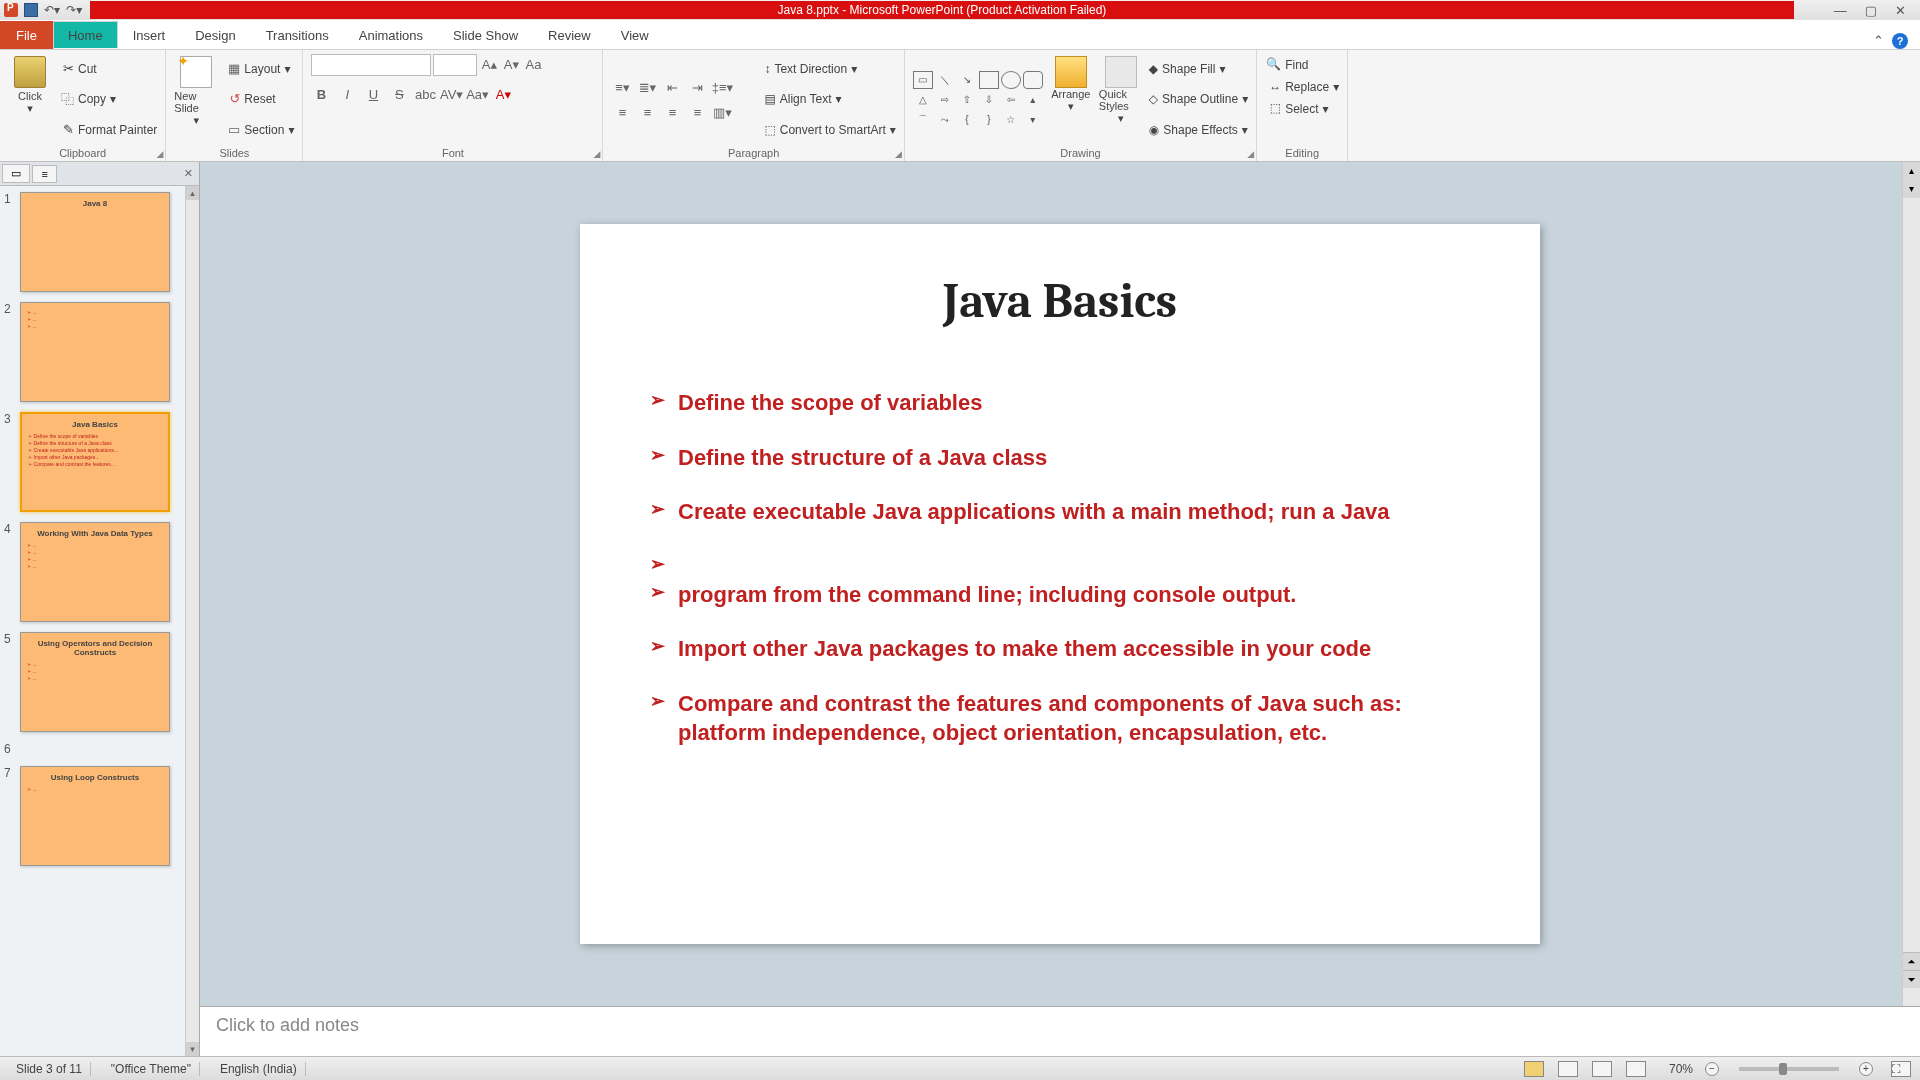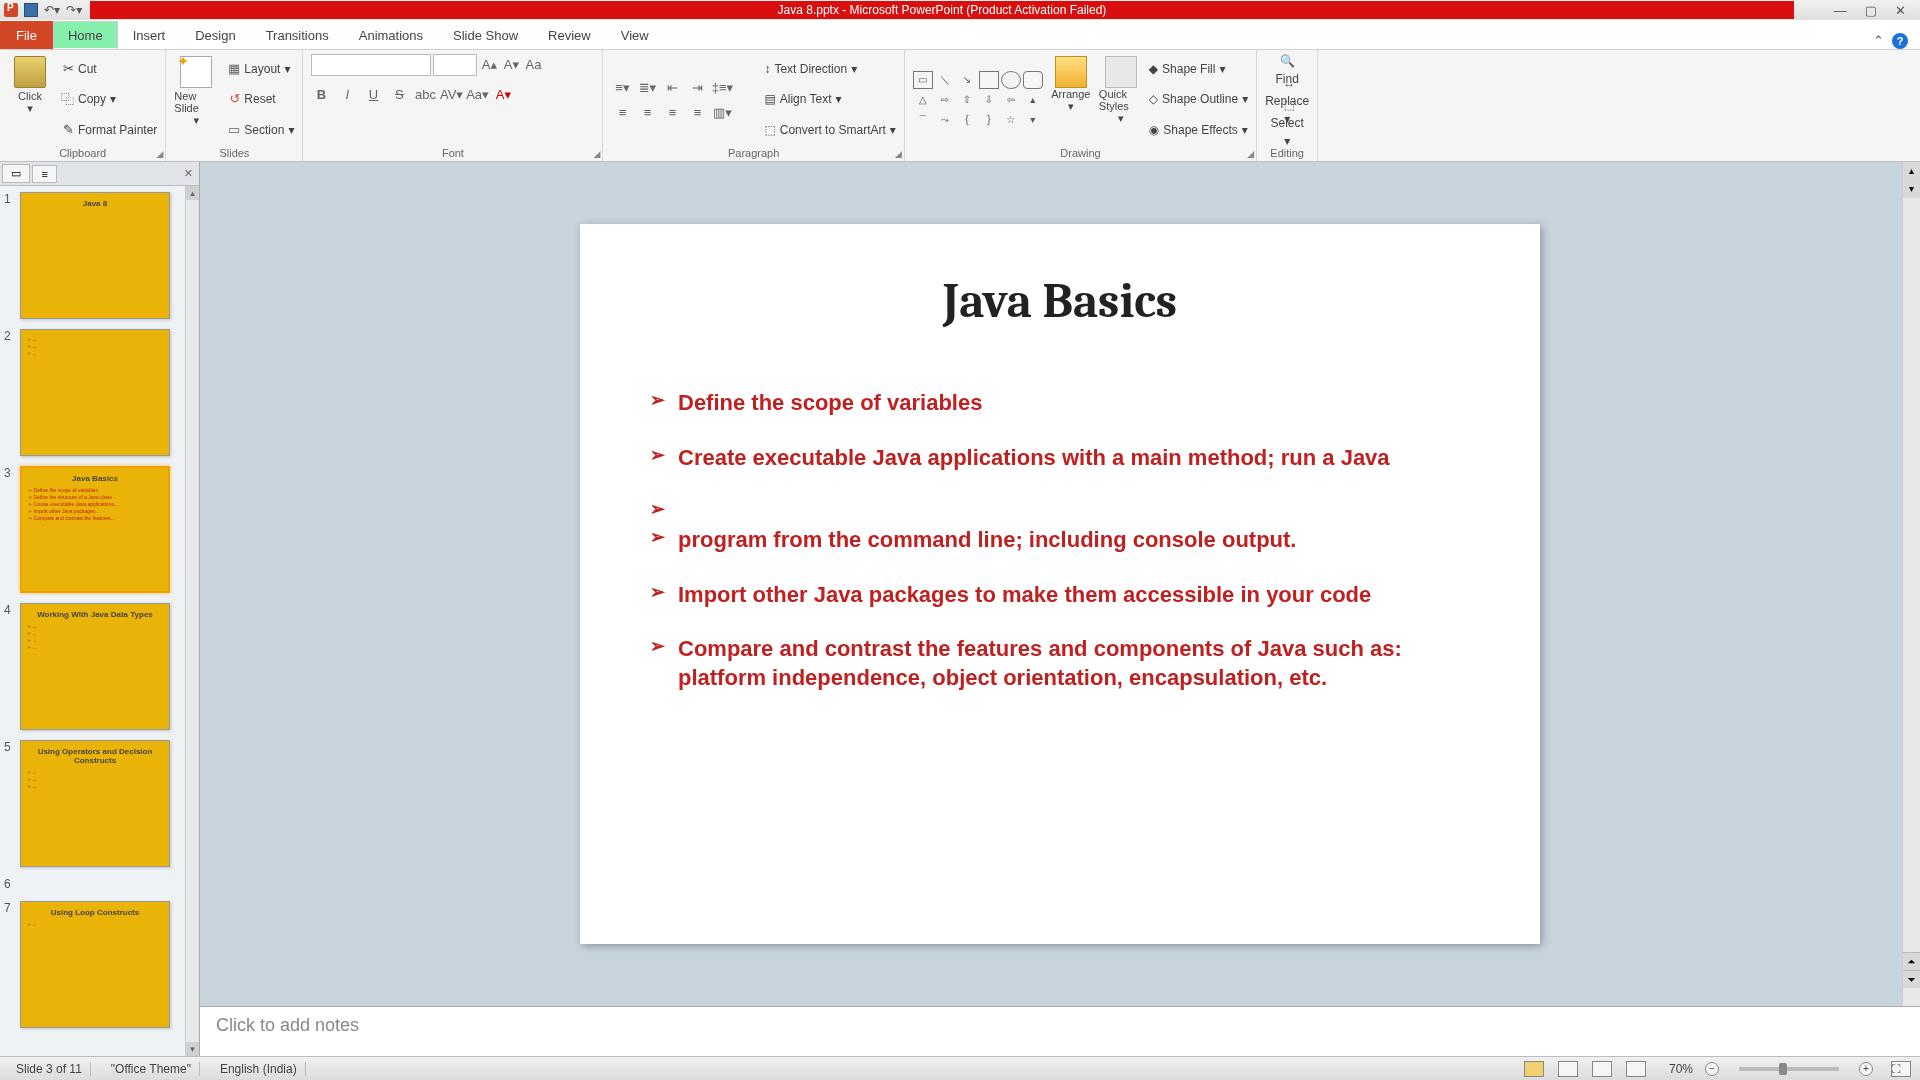--- a/index.html
+++ b/index.html
@@ -13,21 +13,21 @@
 .titlebar .qat .save-icon { width: 14px; height: 14px; background: #3a6ea5; border: 1px solid #2a4e75; }
 .titlebar .qat .undo-icon, .titlebar .qat .redo-icon { font-size: 12px; color: #555; }
 .titlebar .redbar { flex: 1; height: 18px; background: #d90f0f; margin: 0 40px 0 8px; display: flex; align-items: center; justify-content: center; color: #fff; font-size: 12px; }
 .titlebar .win-controls { display: flex; gap: 18px; color: #555; font-size: 13px; margin-right: 10px; }
 .titlebar .win-controls span { cursor: default; }
 
 
 .tabs-row { height: 30px; background: #fff; border-bottom: 1px solid #d0d0d0; display: flex; align-items: flex-end; }
 .file-tab { background: #d24726; color: #fff; padding: 14px 16px; font-size: 13px; height: 20px; display: flex; align-items: center; }
 .tab { padding: 6px 14px; font-size: 13px; color: #444; height: 28px; display: flex; align-items: center; border: 1px solid transparent; }
-.tab.active { border: 1px solid #d0d0d0; border-bottom: 1px solid #f5f5f5; background: #86efac; }
+.tab.active { border: 1px solid #d0d0d0; border-bottom: 1px solid #f5f5f5; background: #14b8a6; }
 .tabs-row .right-icons { margin-left: auto; display: flex; gap: 8px; padding-right: 12px; font-size: 13px; color: #555; }
 .tabs-row .help-icon { width: 16px; height: 16px; background: #1e6fd6; color: #fff; border-radius: 50%; display: flex; align-items: center; justify-content: center; font-size: 11px; font-weight: bold; }
 
 
 .ribbon { height: 112px; background: #f5f5f5; border-bottom: 1px solid #c0c0c0; display: flex; }
 .ribbon-group { border-right: 1px solid #d8d8d8; padding: 4px 8px 2px 8px; display: flex; flex-direction: column; position: relative; }
 .ribbon-group .group-label { font-size: 11px; color: #666; text-align: center; margin-top: auto; padding-top: 2px; }
 .ribbon-group .launcher { position: absolute; right: 2px; bottom: 2px; font-size: 9px; color: #888; }
 .group-body { display: flex; gap: 6px; flex: 1; }
 
@@ -60,38 +60,38 @@
 .para-grid { display: grid; grid-template-columns: repeat(6, 22px); grid-auto-rows: 22px; gap: 3px; }
 .pg { display: flex; align-items: center; justify-content: center; font-size: 13px; color: #666; }
 
 .draw-group .shapes-grid { display: grid; grid-template-columns: repeat(6, 20px); grid-auto-rows: 18px; gap: 2px; }
 .shp { border: 1px solid #777; font-size: 10px; display: flex; align-items: center; justify-content: center; color: #555; }
 .shp.noborder { border: none; }
 
 .icon-arrange { width: 32px; height: 32px; background: linear-gradient(#ffe080,#f0b030); border: 1px solid #c09020; }
 .icon-quickstyles { width: 32px; height: 32px; background: #e8e8e8; border: 1px solid #bbb; }
 
-.edit-stack .small-btn { white-space: nowrap; flex-direction: column; }
+.edit-stack .small-btn { white-space: nowrap; }
 .icon-find::before { content: "🔍"; font-size: 12px; }
 .icon-replace::before { content: "↔"; font-size: 12px; }
 .icon-select::before { content: "⬚"; font-size: 12px; }
 
 
 .workspace { display: flex; height: calc(1080px - 20px - 30px - 112px - 24px); background: #b8c8d0; }
 .slide-panel { width: 200px; background: #eef2f5; border-right: 1px solid #aaa; display: flex; flex-direction: column; }
 .panel-tabs { height: 24px; background: #e0e4e8; display: flex; align-items: center; border-bottom: 1px solid #bbb; font-size: 11px; }
 .panel-tabs .ptab { padding: 2px 8px; border: 1px solid #bbb; background: #f5f5f5; margin-left: 2px; }
 .panel-tabs .close-x { margin-left: auto; padding: 0 6px; color: #666; }
 .thumbs { flex: 1; overflow: hidden; padding: 6px 4px; position: relative; }
 .thumbs-scroll { position: absolute; right: 0; top: 0; bottom: 0; width: 14px; background: #e8e8e8; border-left: 1px solid #ccc; }
 .thumbs-scroll .sbtn { height: 14px; background: #d0d0d0; text-align: center; font-size: 9px; line-height: 14px; color: #666; }
 .thumbs-scroll .strack { height: calc(100% - 28px); }
 .thumb-row { display: flex; gap: 4px; margin-bottom: 10px; }
 .thumb-num { font-size: 12px; color: #555; width: 12px; }
-.thumb { width: 150px; height: 127px; background: #eab308; border: 1px solid #999; box-shadow: 1px 1px 3px rgba(0,0,0,0.2); padding: 6px; font-size: 6px; color: #444; overflow: hidden; }
+.thumb { width: 150px; height: 100px; background: #fdba74; border: 1px solid #999; box-shadow: 1px 1px 3px rgba(0,0,0,0.2); padding: 6px; font-size: 6px; color: #444; overflow: hidden; }
 .thumb.selected { border: 2px solid #f0a000; box-shadow: 0 0 4px #f0c060; }
 .thumb .t-title { font-size: 8px; font-weight: bold; text-align: center; margin-bottom: 4px; }
 .thumb .t-line { color: #c02020; font-size: 5px; line-height: 1.4; }
 
 .editor { flex: 1; display: flex; flex-direction: column; position: relative; }
 .canvas-area { flex: 1; display: flex; align-items: center; justify-content: center; background: #c8d4dc; position: relative; }
 .canvas-scroll-v { position: absolute; right: 0; top: 0; bottom: 0; width: 18px; background: #e8e8e8; border-left: 1px solid #ccc; }
 .canvas-scroll-v .sbtn { height: 18px; background: #d8d8d8; text-align: center; font-size: 10px; line-height: 18px; }
 .canvas-scroll-v .navbtns { position: absolute; bottom: 18px; width: 100%; }
 .canvas-scroll-v .navbtns div { height: 18px; text-align: center; font-size: 10px; line-height: 18px; background: #d8d8d8; border-top: 1px solid #bbb; }
@@ -416,20 +416,21 @@
       </div>
     </div>
   </div>
 
   <div class="editor">
     <div class="canvas-area">
       <div class="slide">
         <h1>Java Basics</h1>
         <ul id="bullets-list">
             <li>Define the scope of variables</li>
+            <li>Define the structure of a Java class</li>
             <li>Create executable Java applications with a main method; run a Java</li>
             <li class="empty"></li>
             <li>program from the command line; including console output.</li>
             <li>Import other Java packages to make them accessible in your code</li>
             <li>Compare and contrast the features and components of Java such as: platform independence, object orientation, encapsulation, etc.</li>
           </ul>
       </div>
       <div class="canvas-scroll-v">
         <div class="sbtn">▴</div>
         <div style="flex:1"></div>

